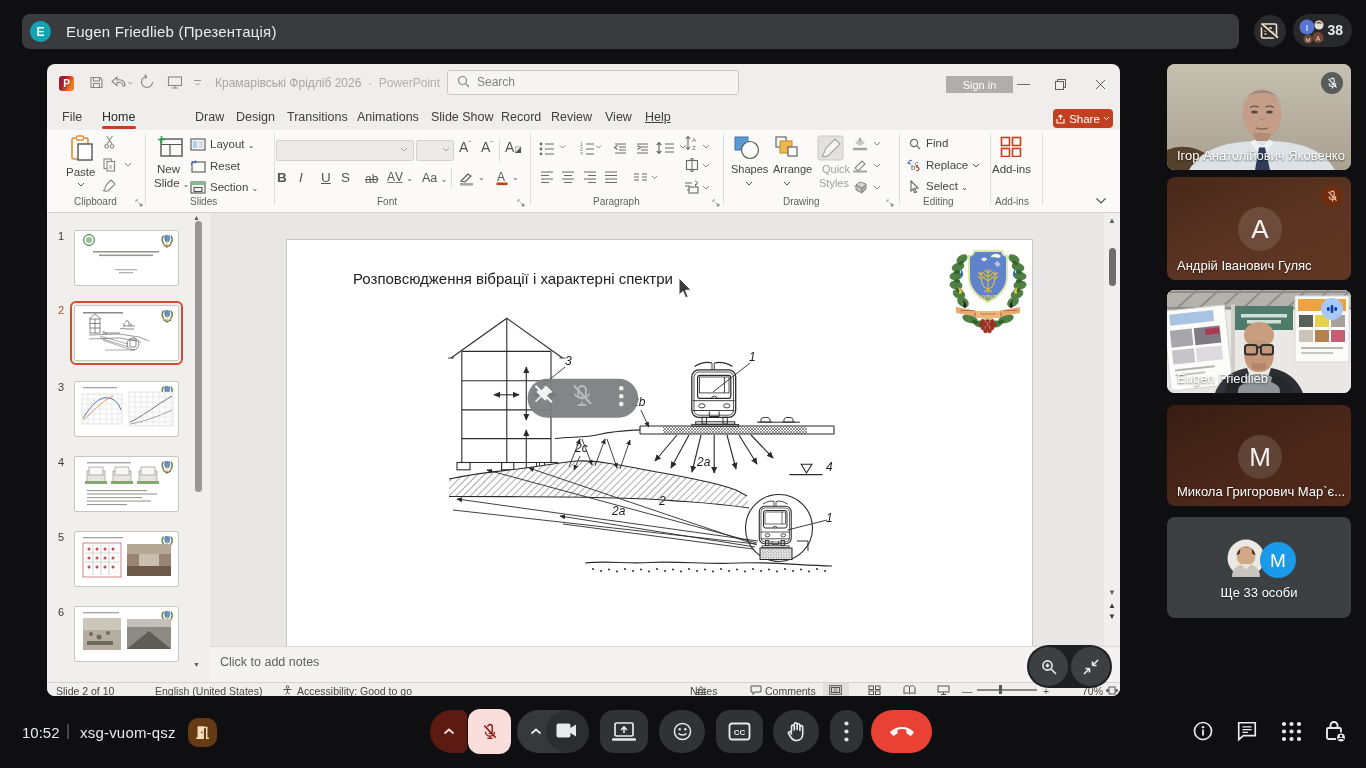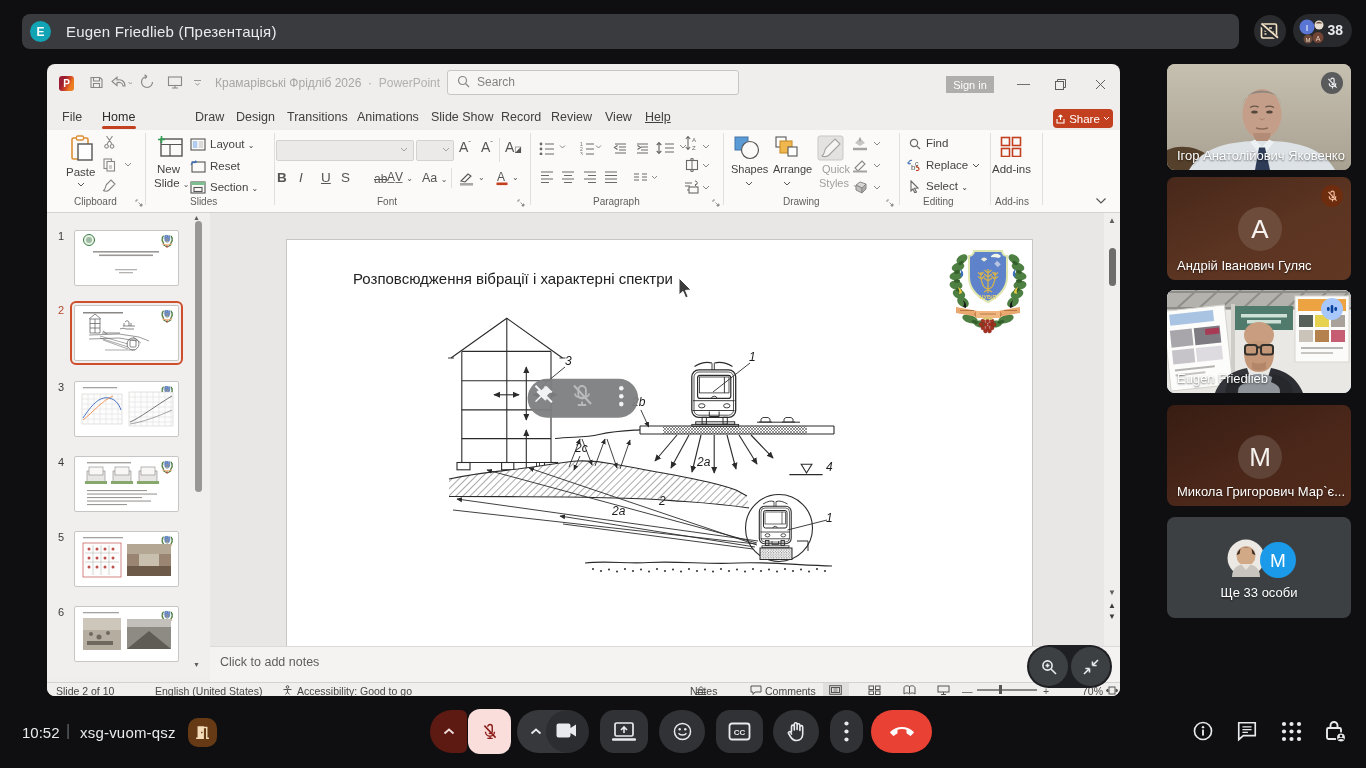--- a/index.html
+++ b/index.html
@@ -111,21 +111,21 @@
       </svg>
     <div class="pptxt" style="left:168px;top:12px;font-size:12px;color:#a8a6a4;">Крамарівські Фрідліб 2026&nbsp;&nbsp;·&nbsp;&nbsp;<span style="color:#b2b0ae">PowerPoint</span></div>
 
     <div class="abs" style="left:400px;top:6px;width:290px;height:23px;background:#f6f5f4;border:1px solid #c8c6c4;border-radius:3px;"></div>
     <svg class="abs ic" style="left:410px;top:11px" width="13" height="13" viewBox="0 0 13 13">
       <circle cx="5.5" cy="5.5" r="4" fill="none" stroke="#8a8886" stroke-width="1.2"></circle>
         <path d="M8.5 8.5 L12 12" stroke="#8a8886" stroke-width="1.2"></path>
       </svg>
     <div class="pptxt" style="left:430px;top:11px;font-size:12px;color:#848280;">Search</div>
 
-    <div class="abs" style="left:899px;top:12px;width:48px;height:17px;background:#b0aeac;display:flex;align-items:center;justify-content:center;">
+    <div class="abs" style="left:899px;top:12px;width:67px;height:17px;background:#b0aeac;display:flex;align-items:center;justify-content:center;">
       <span style="color:#fdfdfd;font-size:11px;">Sign in</span>
       </div>
     <div class="pptxt" style="left:970px;top:12px;font-size:13px;color:#605e5c;">—</div>
     <svg class="abs ic" style="left:1008px;top:15px" width="11" height="11" viewBox="0 0 11 11">
       <g fill="none" stroke="#605e5c" stroke-width="1">
           <rect x="0.5" y="2.5" width="8" height="8"></rect>
           <path d="M2.5 2.5 V0.5 H10.5 V8.5 H8.5"></path>
         </g>
       </svg>
     <svg class="abs ic" style="left:1048px;top:15px" width="11" height="11" viewBox="0 0 11 11">
@@ -234,21 +234,21 @@
           <path d="M1 1 L4 4 L7 1" fill="none" stroke="#a5a3a1" stroke-width="1"></path>
         </svg>
       <div class="rtx" style="left:412px;top:9px;font-size:14px;color:#555;">A<span style="font-size:8px;vertical-align:6px;">ˆ</span></div>
       <div class="rtx" style="left:434px;top:9px;font-size:14px;color:#555;">A<span style="font-size:8px;vertical-align:6px;">ˇ</span></div>
       <div class="gsep" style="left:452px;top:8px;height:24px;"></div>
       <div class="rtx" style="left:458px;top:9px;font-size:14px;color:#555;">A<span style="font-size:8px;">◪</span></div>
       <div class="rtx" style="left:230px;top:40px;font-size:13.5px;font-weight:bold;color:#555;">B</div>
       <div class="rtx" style="left:252px;top:40px;font-size:13.5px;font-style:italic;color:#555;">I</div>
       <div class="rtx" style="left:274px;top:40px;font-size:13.5px;text-decoration:underline;color:#555;">U</div>
       <div class="rtx" style="left:294px;top:40px;font-size:13.5px;color:#555;">S</div>
-      <div class="rtx" style="left:318px;top:42px;font-size:12px;text-decoration:line-through;color:#555;margin-left:9px;">ab</div>
+      <div class="rtx" style="left:318px;top:42px;font-size:12px;text-decoration:line-through;color:#555;">ab</div>
       <div class="rtx" style="left:340px;top:40px;font-size:12px;color:#555;">A̲V̲ <span style="font-size:8px;">⌄</span></div>
       <div class="rtx" style="left:375px;top:41px;font-size:12.5px;color:#555;">Aa <span style="font-size:8px;">⌄</span></div>
       <div class="gsep" style="left:404px;top:38px;height:20px;"></div>
       <svg class="abs ic" style="left:412px;top:42px" width="16" height="14" viewBox="0 0 16 14">
         <path d="M2 9 L9 2 L12 4 L6 10 Z" fill="none" stroke="#555" stroke-width="1.1"></path>
           <rect x="1" y="11" width="13" height="2.6" fill="#a9a7a5"></rect>
         </svg>
       <div class="rtx" style="left:431px;top:43px;font-size:8px;color:#555;">⌄</div>
       <svg class="abs ic" style="left:448px;top:40px" width="15" height="16" viewBox="0 0 15 16">
         <text x="2" y="11" font-size="12" fill="#555" font-family="Liberation Sans">A</text>

